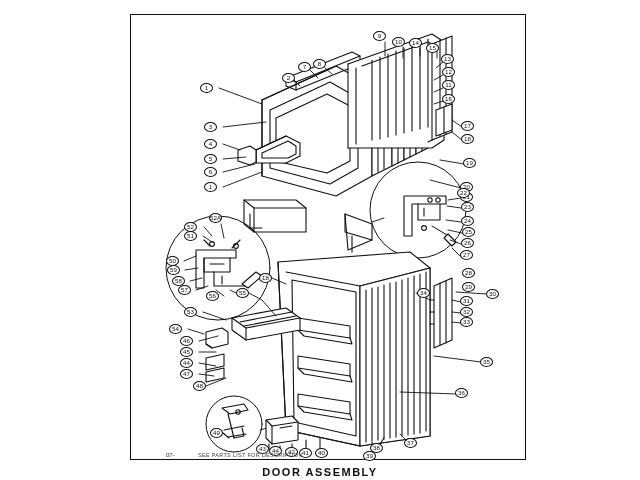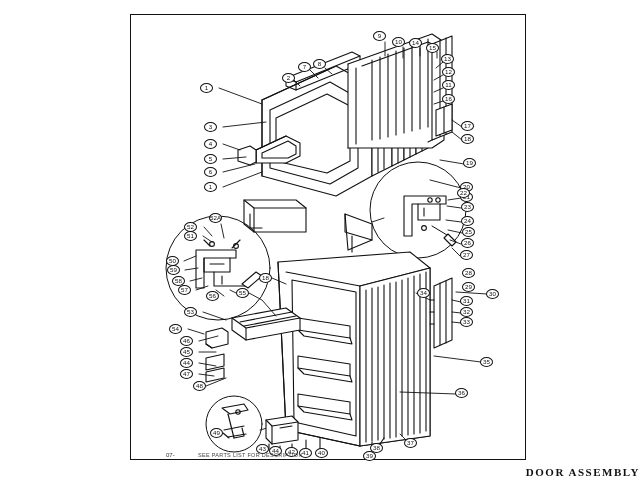--- a/index.html
+++ b/index.html
@@ -48,26 +48,26 @@
     justify-content: center;
     width: 13px;
     height: 10px;
     box-sizing: border-box;
     font-family: "Liberation Sans", sans-serif;
   }
   .title {
     position: absolute;
     left: 0;
     width: 640px;
-    text-align: right;
+    text-align: center;
     font-size: 11px;
     font-weight: bold;
     letter-spacing: 1.5px;
     color: #111;
-    font-family: Liberation Serif, serif;
+    font-family: Liberation Sans, sans-serif;
   }
   .corner-note {
     position: absolute;
     font-size: 6px;
     color: #333;
     font-family: "Liberation Sans", sans-serif;
   }
   .caption-bottom {
     position: absolute;
     font-size: 5.5px;

